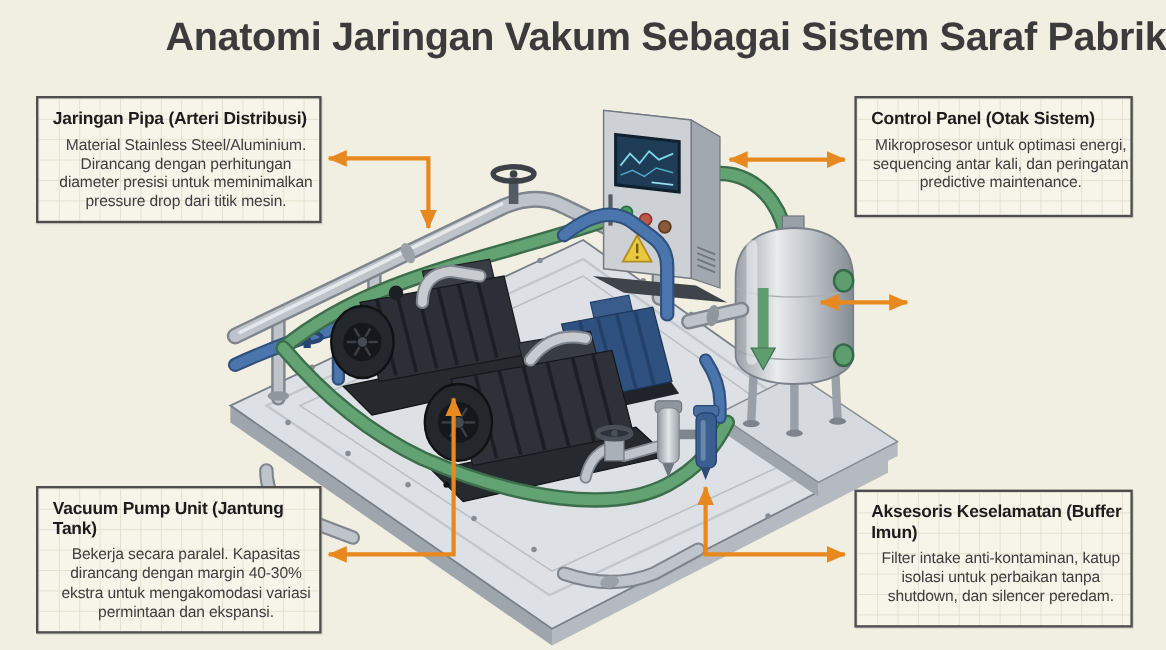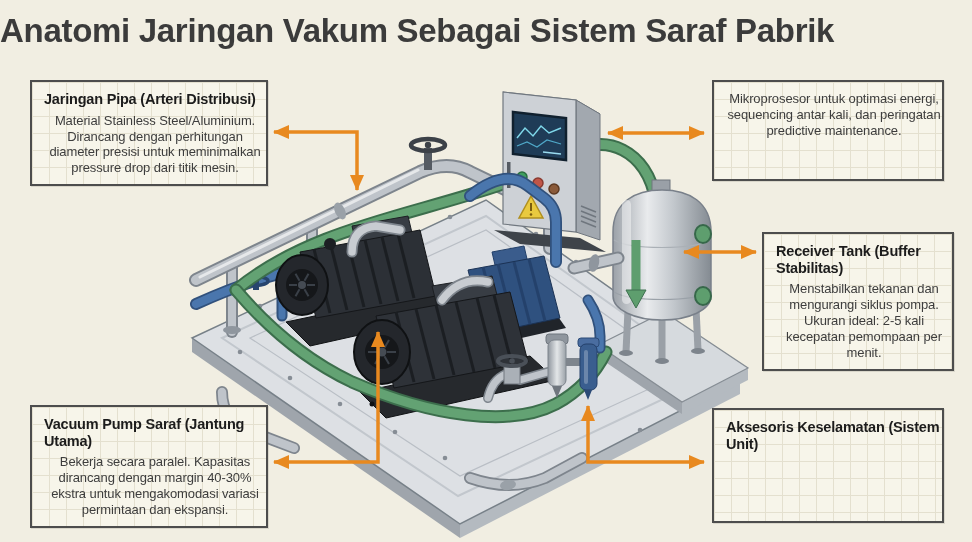--- a/index.html
+++ b/index.html
@@ -4,21 +4,21 @@
 <style>
   html,body{margin:0;padding:0;}
   body{
     width:972px;height:542px;position:relative;overflow:hidden;
     background:#f1eee2;
     font-family:"Liberation Sans", sans-serif;
     color:#3a3a3a;
   }
   .stage{position:absolute;inset:0;}
   .page-title{
-    position:absolute;top:12px;left:0;width:972px;text-align:left;
+    position:absolute;top:12px;left:0;width:972px;text-align:right;
     font-size:33px;font-weight:700;color:#3b3b3b;letter-spacing:-0.3px;
     margin:0;
   }
   .callout{
     position:absolute;
     box-sizing:border-box;
     border:2px solid #4d4d4d;
     background-color:#f7f5ea;
     background-image:
       linear-gradient(#e4e0cf 1px, transparent 1px),
@@ -317,30 +317,28 @@
       <path d="M 704,462 L 588,462 L 588,406" marker-start="url(#ahs)" marker-end="url(#ah)"></path>
     </g>
   </svg>
 
   <div class="callout cb-pipes">
     <p class="callout-title">Jaringan Pipa (Arteri Distribusi)</p>
     <p class="callout-body">Material Stainless Steel/Aluminium. Dirancang dengan perhitungan diameter presisi untuk meminimalkan pressure drop dari titik mesin.</p>
   </div>
 
   <div class="callout cb-control">
+    <p class="callout-title">Control Panel (Otak Sistem)</p>
     <p class="callout-body">Mikroprosesor untuk optimasi energi, sequencing antar kali, dan peringatan predictive maintenance.</p>
   </div>
 
-  <div class="callout cb-tank">
-    <p class="callout-title">Receiver Tank (Buffer Stabilitas)</p>
-    <p class="callout-body">Menstabilkan tekanan dan mengurangi siklus pompa. Ukuran ideal: 2-5 kali kecepatan pemompaan per menit.</p>
-  </div>
 
   <div class="callout cb-pump">
-    <p class="callout-title">Vacuum Pump Saraf (Jantung Utama)</p>
+    <p class="callout-title">Vacuum Pump Unit (Jantung Tank)</p>
     <p class="callout-body">Bekerja secara paralel. Kapasitas dirancang dengan margin 40-30% ekstra untuk mengakomodasi variasi permintaan dan ekspansi.</p>
   </div>
 
   <div class="callout cb-safety">
-    <p class="callout-title">Aksesoris Keselamatan (Sistem Unit)</p>
+    <p class="callout-title">Aksesoris Keselamatan (Buffer Imun)</p>
+    <p class="callout-body">Filter intake anti-kontaminan, katup isolasi untuk perbaikan tanpa shutdown, dan silencer peredam.</p>
   </div>
 
 </div>
 
 </body></html>

